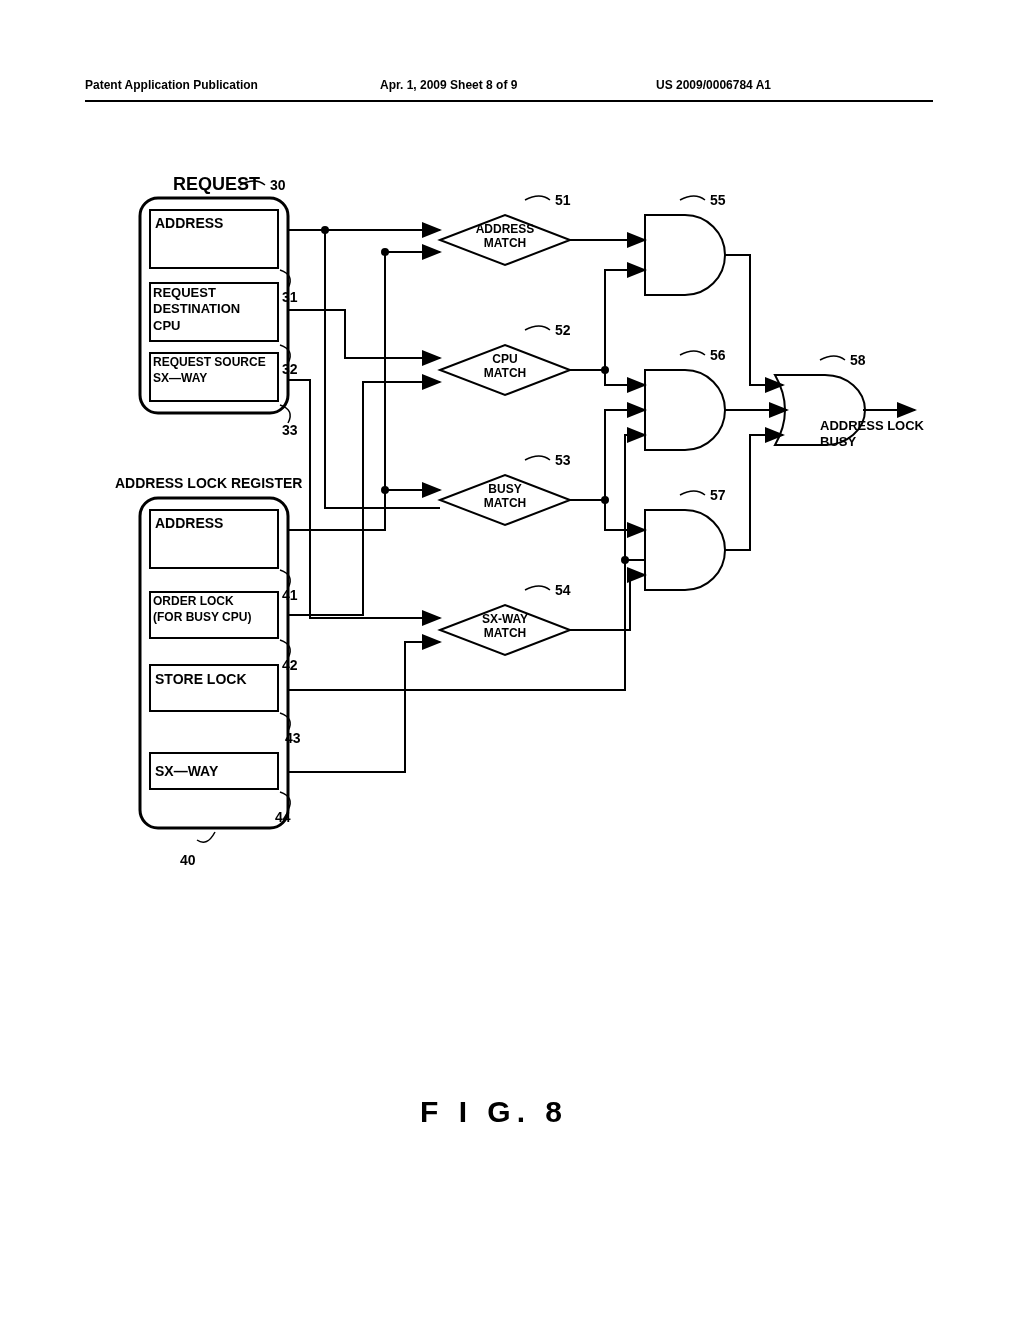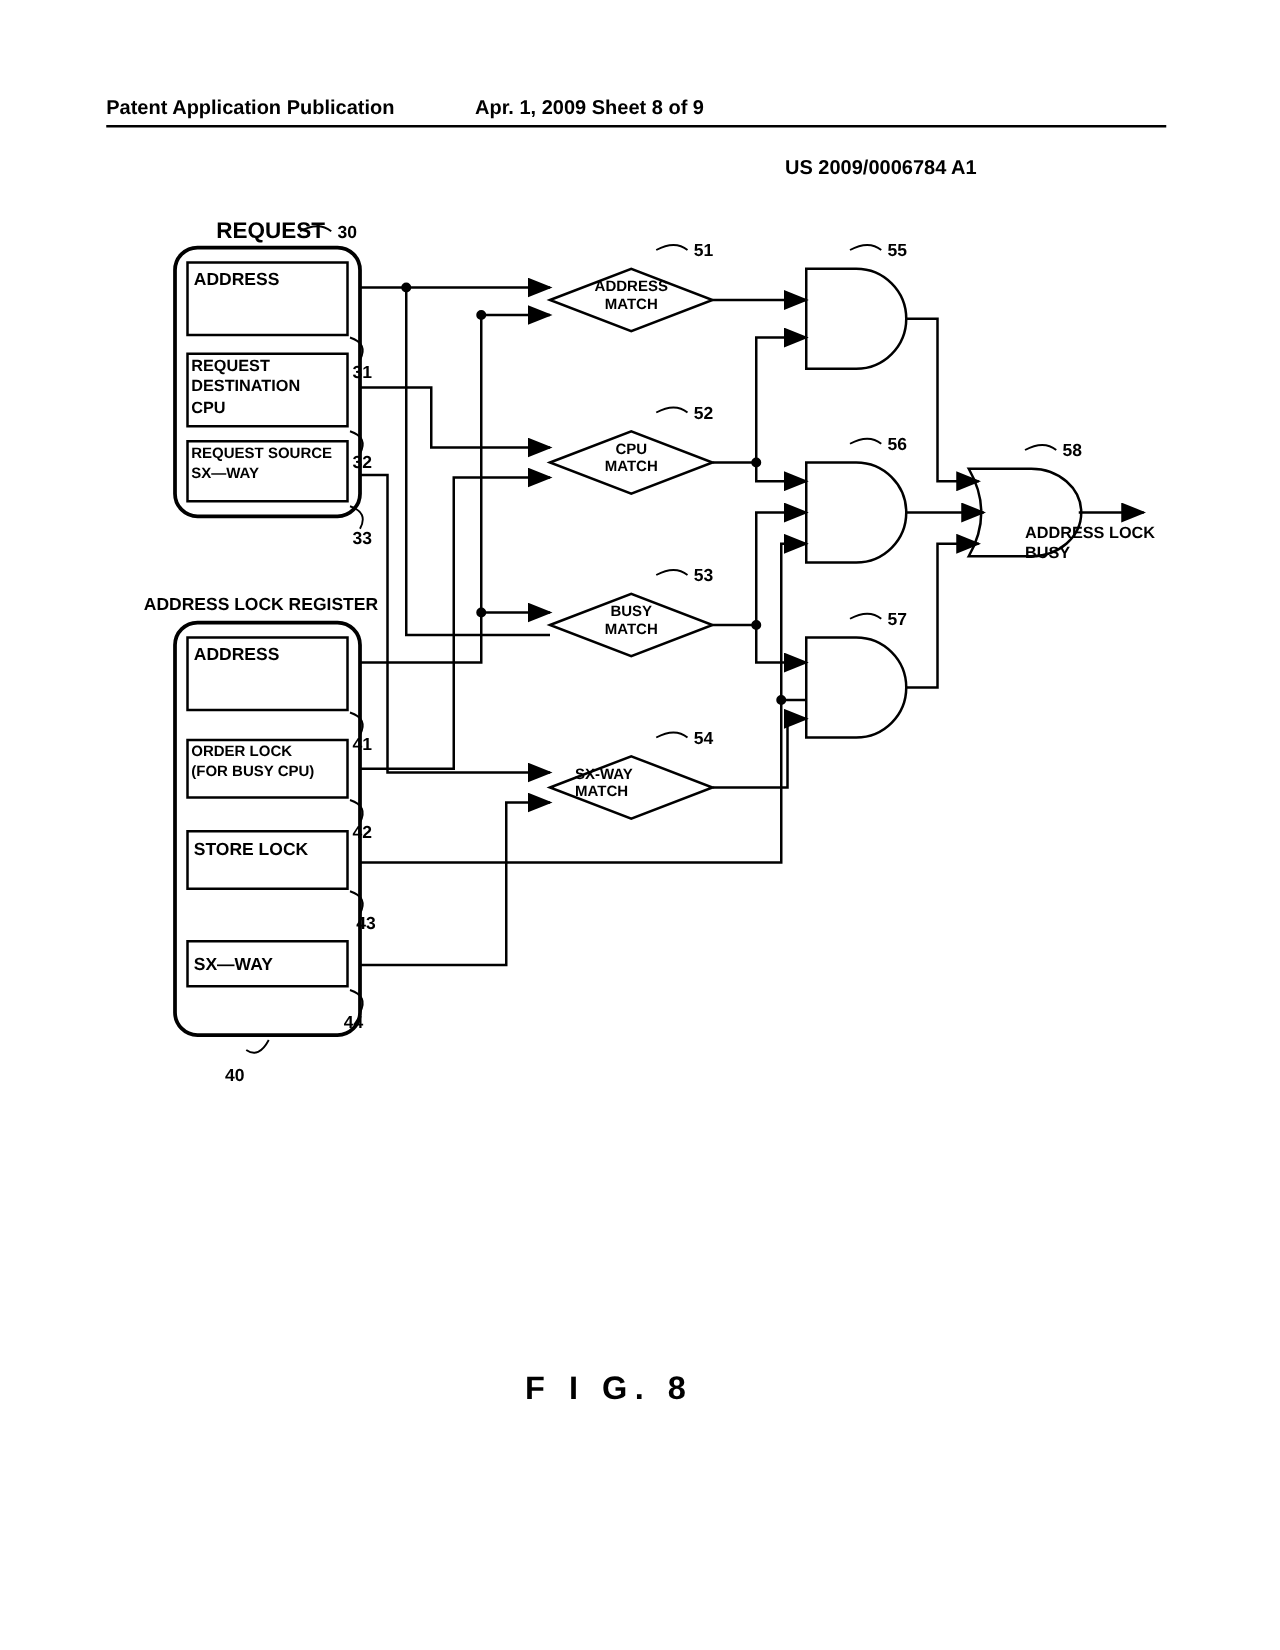--- a/index.html
+++ b/index.html
@@ -1,25 +1,25 @@
 <!DOCTYPE html>
 <html><head>
 <meta charset="utf-8">
 <style>
   body { margin:0; padding:0; background:#fff; font-family:Arial,Helvetica,sans-serif; }
   .page { position:relative; width:1024px; height:1320px; background:#fff; }
   .hr { position:absolute; left:85px; top:100px; width:848px; height:2px; background:#000; }
-  .hdr { position:absolute; top:78px; font-size:16px; font-weight:bold; }
+  .hdr { position:absolute; top:78px; font-size:12px; font-weight:bold; }
   .hdr.left   { left:85px; }
   .hdr.center { left:380px; }
-  .hdr.right  { left:628px;margin-top:48px; }
+  .hdr.right  { left:656px; }
   svg { position:absolute; left:85px; top:160px; }
   .b-label { font:18px Arial; font-weight:bold; }
   .s-label { font:14px Arial; font-weight:bold; }
-  .fig-caption { position:absolute; left:420px; top:1095px; font-size:26px; letter-spacing:6px; font-weight:bold; }
+  .fig-caption { position:absolute; left:420px; top:1095px; font-size:30px; letter-spacing:6px; font-weight:bold; }
 </style>
 </head>
 <body>
 
 <div class="page">
 
   <div class="hdr left">Patent Application Publication</div>
   <div class="hdr center">Apr. 1, 2009   Sheet 8 of 9</div>
   <div class="hdr right">US 2009/0006784 A1</div>
   <div class="hr"></div>
@@ -111,21 +111,21 @@
       <path d="M355,340 L420,315 L485,340 L420,365 Z" fill="#fff" stroke="#000" stroke-width="2"></path>
       <foreignObject x="375" y="322" width="90" height="36">
         <div xmlns="http://www.w3.org/1999/xhtml" style="font:12px Arial;font-weight:bold;line-height:1.2;text-align:center;white-space:pre">BUSY
 MATCH</div>
       </foreignObject>
       <path d="M440,300 q15,-8 25,0" fill="none" stroke="#000" stroke-width="1.5"></path>
       <text x="470" y="305" class="s-label">53</text>
 
       <path d="M355,470 L420,445 L485,470 L420,495 Z" fill="#fff" stroke="#000" stroke-width="2"></path>
       <foreignObject x="375" y="452" width="90" height="36">
-        <div xmlns="http://www.w3.org/1999/xhtml" style="font:12px Arial;font-weight:bold;line-height:1.2;white-space:pre">SX-WAY
+        <div xmlns="http://www.w3.org/1999/xhtml" style="font:12px Arial;font-weight:bold;line-height:1.2;text-align:center;white-space:pre">SX-WAY
 MATCH</div>
       </foreignObject>
       <path d="M440,430 q15,-8 25,0" fill="none" stroke="#000" stroke-width="1.5"></path>
       <text x="470" y="435" class="s-label">54</text>
     </g>
 
     <g>
       <path d="M560,55 L600,55 A40,40 0 0 1 600,135 L560,135 Z" fill="#fff" stroke="#000" stroke-width="2"></path>
       <path d="M595,40 q15,-8 25,0" fill="none" stroke="#000" stroke-width="1.5"></path>
       <text x="625" y="45" class="s-label">55</text>

